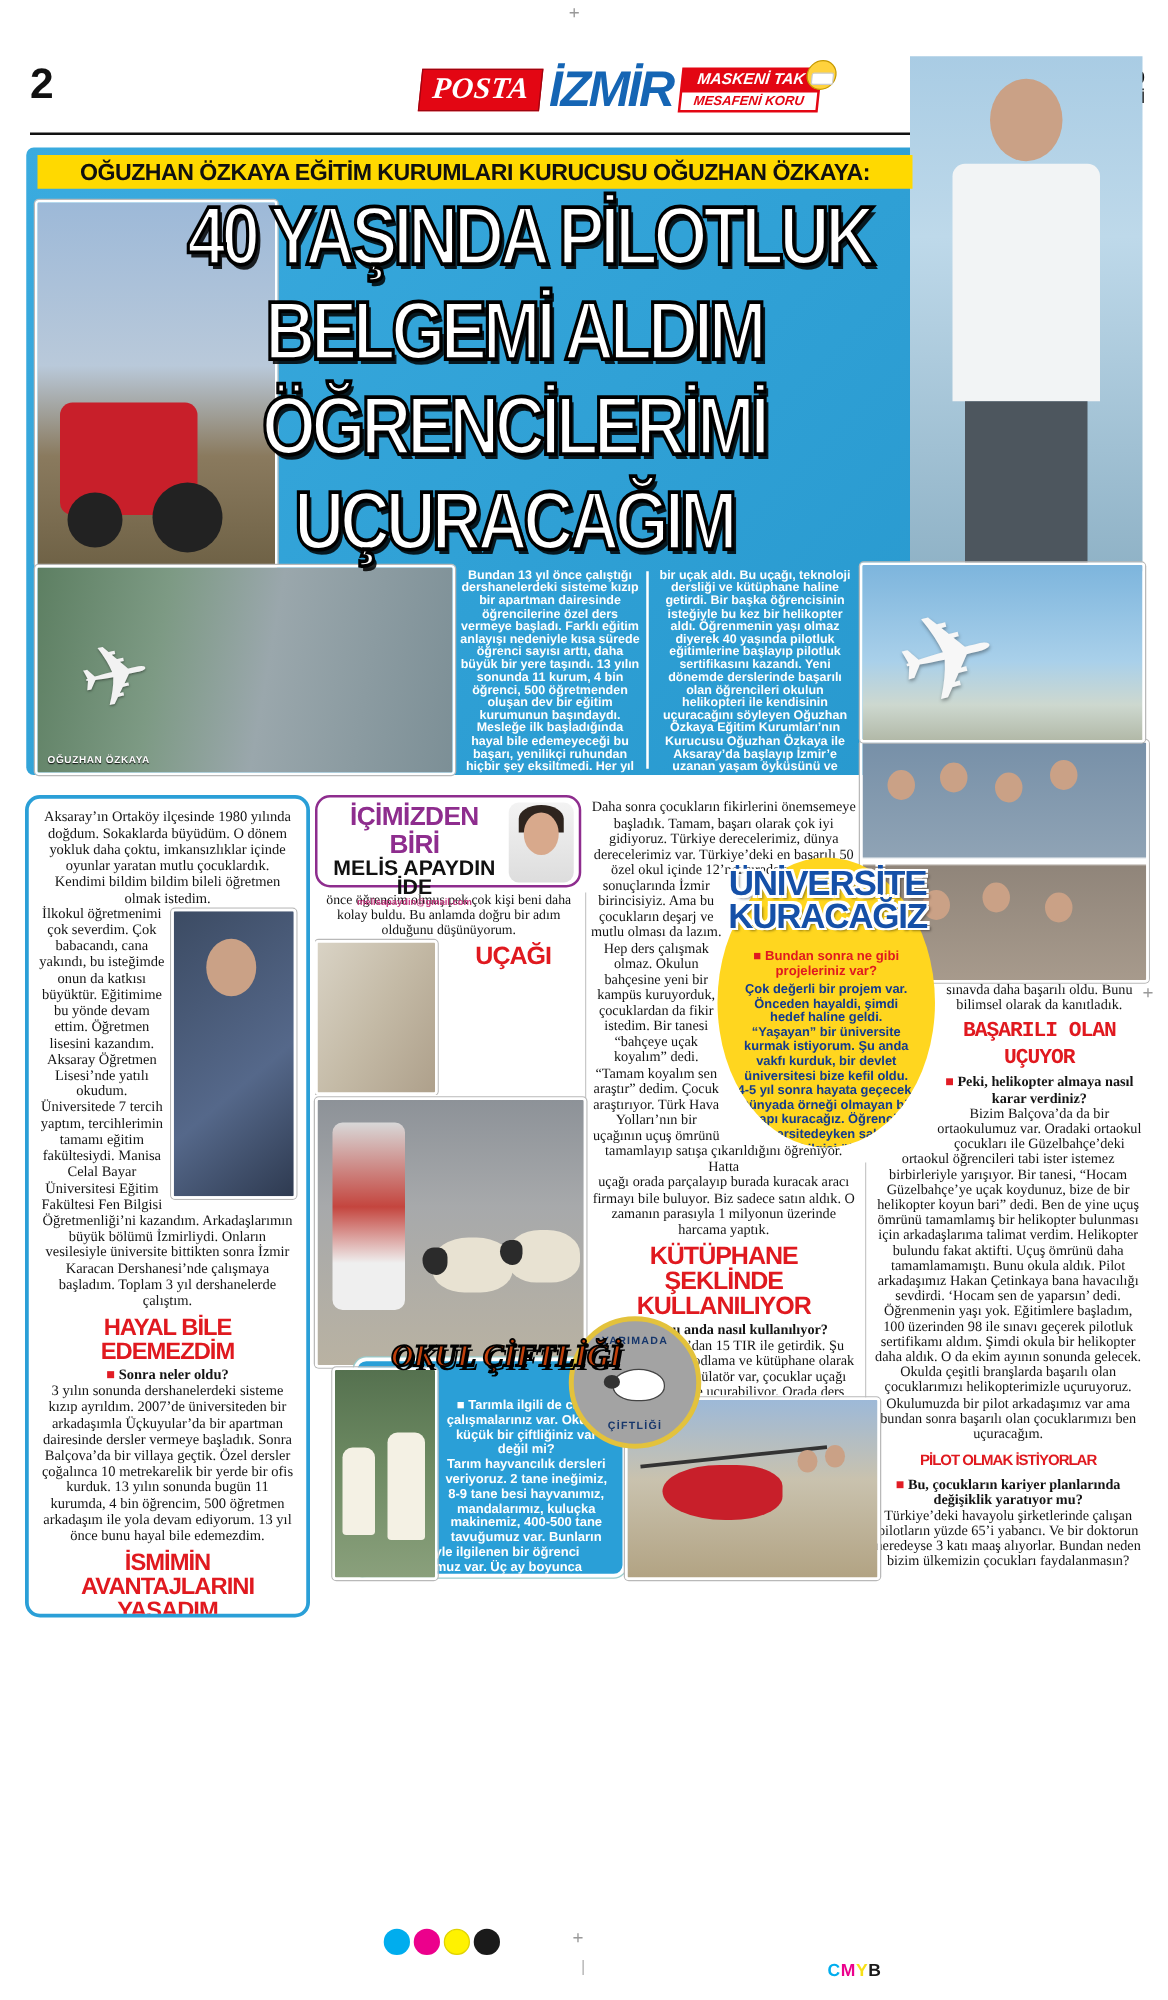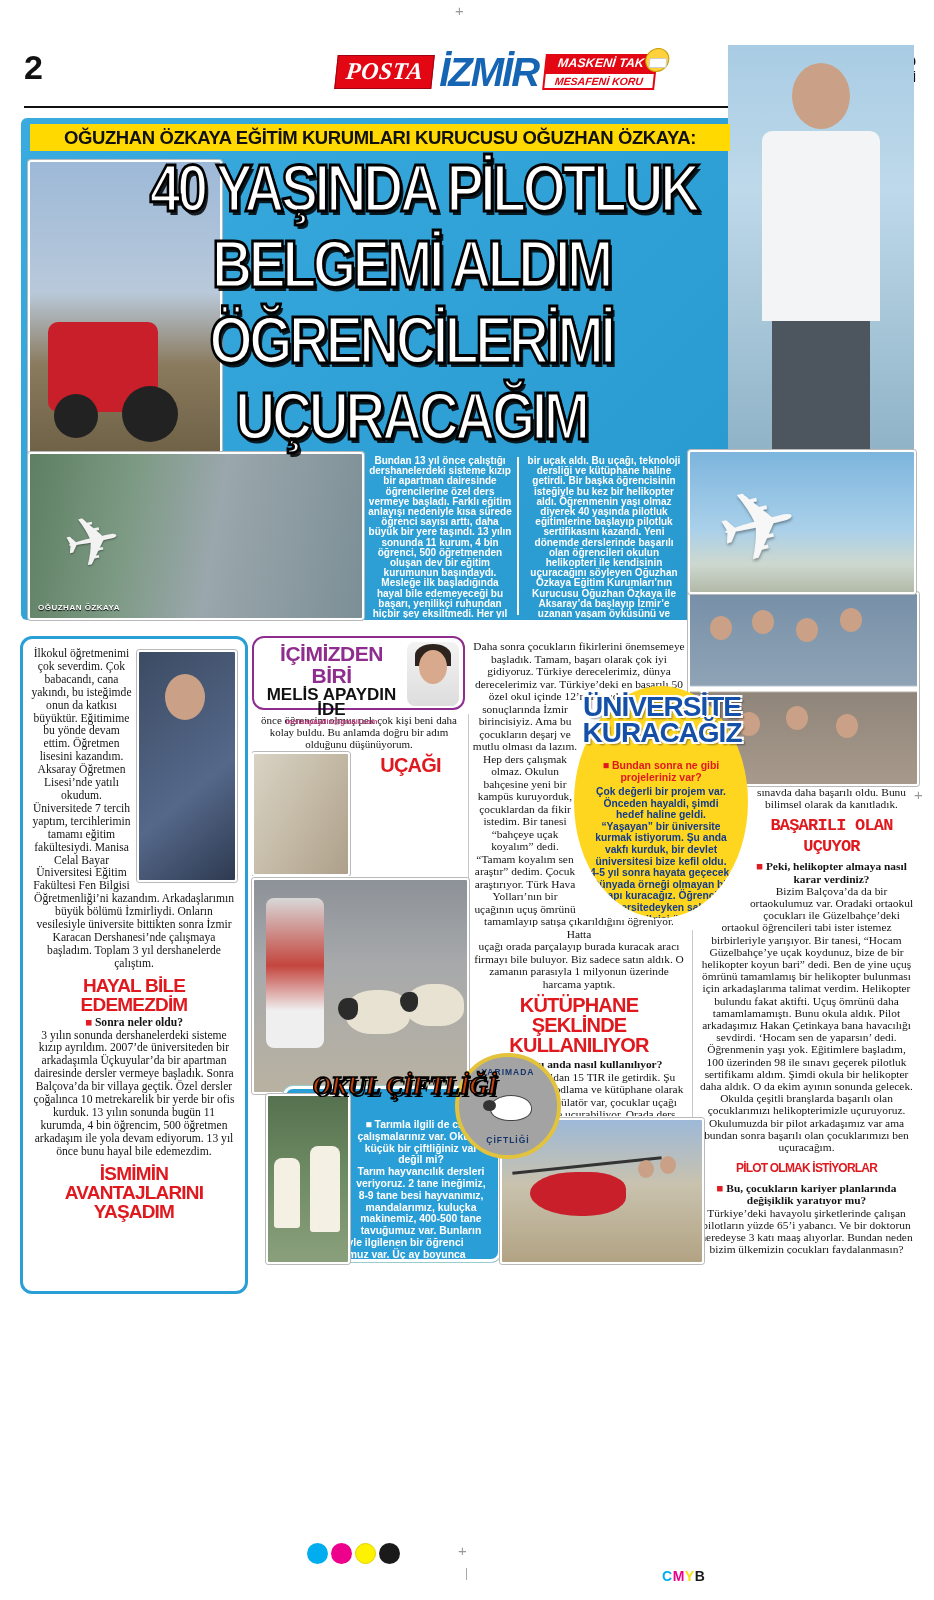--- a/index.html
+++ b/index.html
@@ -181,20 +181,21 @@
   <div class="abs hl" style="top:150px;">40 YAŞINDA PİLOTLUK</div>
   <div class="abs hl" style="top:226px;">BELGEMİ ALDIM</div>
   <div class="abs hl" style="top:302px;">ÖĞRENCİLERİMİ</div>
   <div class="abs hl" style="top:378px;">UÇURACAĞIM</div>
 
   <div class="abs intro" style="left:368px;top:456px;width:144px;height:162px;overflow:hidden;">Bundan 13 yıl önce çalıştığı dershanelerdeki sisteme kızıp bir apartman dairesinde öğrencilerine özel ders vermeye başladı. Farklı eğitim anlayışı nedeniyle kısa sürede öğrenci sayısı arttı, daha büyük bir yere taşındı. 13 yılın sonunda 11 kurum, 4 bin öğrenci, 500 öğretmenden oluşan dev bir eğitim kurumunun başındaydı. Mesleğe ilk başladığında hayal bile edemeyeceği bu başarı, yenilikçi ruhundan hiçbir şey eksiltmedi. Her yıl düzenli olarak öğrencilerinin isteklerini dinledi. Bir öğrencisinin isteğiyle okula</div>
   <div class="abs intro-div"></div>
   <div class="abs intro" style="left:524px;top:456px;width:160px;height:162px;overflow:hidden;">bir uçak aldı. Bu uçağı, teknoloji dersliği ve kütüphane haline getirdi. Bir başka öğrencisinin isteğiyle bu kez bir helikopter aldı. Öğrenmenin yaşı olmaz diyerek 40 yaşında pilotluk eğitimlerine başlayıp pilotluk sertifikasını kazandı. Yeni dönemde derslerinde başarılı olan öğrencileri okulun helikopteri ile kendisinin uçuracağını söyleyen Oğuzhan Özkaya Eğitim Kurumları’nın Kurucusu Oğuzhan Özkaya ile Aksaray’da başlayıp İzmir’e uzanan yaşam öyküsünü ve sıradışı eğitim anlayışını konuştuk.</div>
 
   <div class="abs col1box bodytxt">
+    <div>Aksaray’ın Ortaköy ilçesinde 1980 yılında doğdum. Sokaklarda büyüdüm. O dönem yokluk daha çoktu, imkansızlıklar içinde oyunlar yaratan mutlu çocuklardık. Kendimi bildim bildim bileli öğretmen olmak istedim.</div>
     <div class="ph framed ph-man2 man2-f" style="position:relative;">
       <div class="head-dot" style="left:26px;top:22px;width:40px;height:46px;"></div>
     </div>
     <div>İlkokul öğretmenimi çok severdim. Çok babacandı, cana yakındı, bu isteğimde onun da katkısı büyüktür. Eğitimime bu yönde devam ettim. Öğretmen lisesini kazandım. Aksaray Öğretmen Lisesi’nde yatılı okudum. Üniversitede 7 tercih yaptım, tercihlerimin tamamı eğitim fakültesiydi. Manisa Celal Bayar Üniversitesi Eğitim Fakültesi Fen Bilgisi Öğretmenliği’ni kazandım. Arkadaşlarımın büyük bölümü İzmirliydi. Onların vesilesiyle üniversite bittikten sonra İzmir Karacan Dershanesi’nde çalışmaya başladım. Toplam 3 yıl dershanelerde çalıştım.</div>
     <div class="redh">HAYAL BİLE EDEMEZDİM</div>
     <div class="q">Sonra neler oldu?</div>
     <div>3 yılın sonunda dershanelerdeki sisteme kızıp ayrıldım. 2007’de üniversiteden bir arkadaşımla Üçkuyular’da bir apartman dairesinde dersler vermeye başladık. Sonra Balçova’da bir villaya geçtik. Özel dersler çoğalınca 10 metrekarelik bir yerde bir ofis kurduk. 13 yılın sonunda bugün 11 kurumda, 4 bin öğrencim, 500 öğretmen arkadaşım ile yola devam ediyorum. 13 yıl önce bunu hayal bile edemezdim.</div>
     <div class="redh">İSMİMİN AVANTAJLARINI YAŞADIM</div>
 
   </div>

